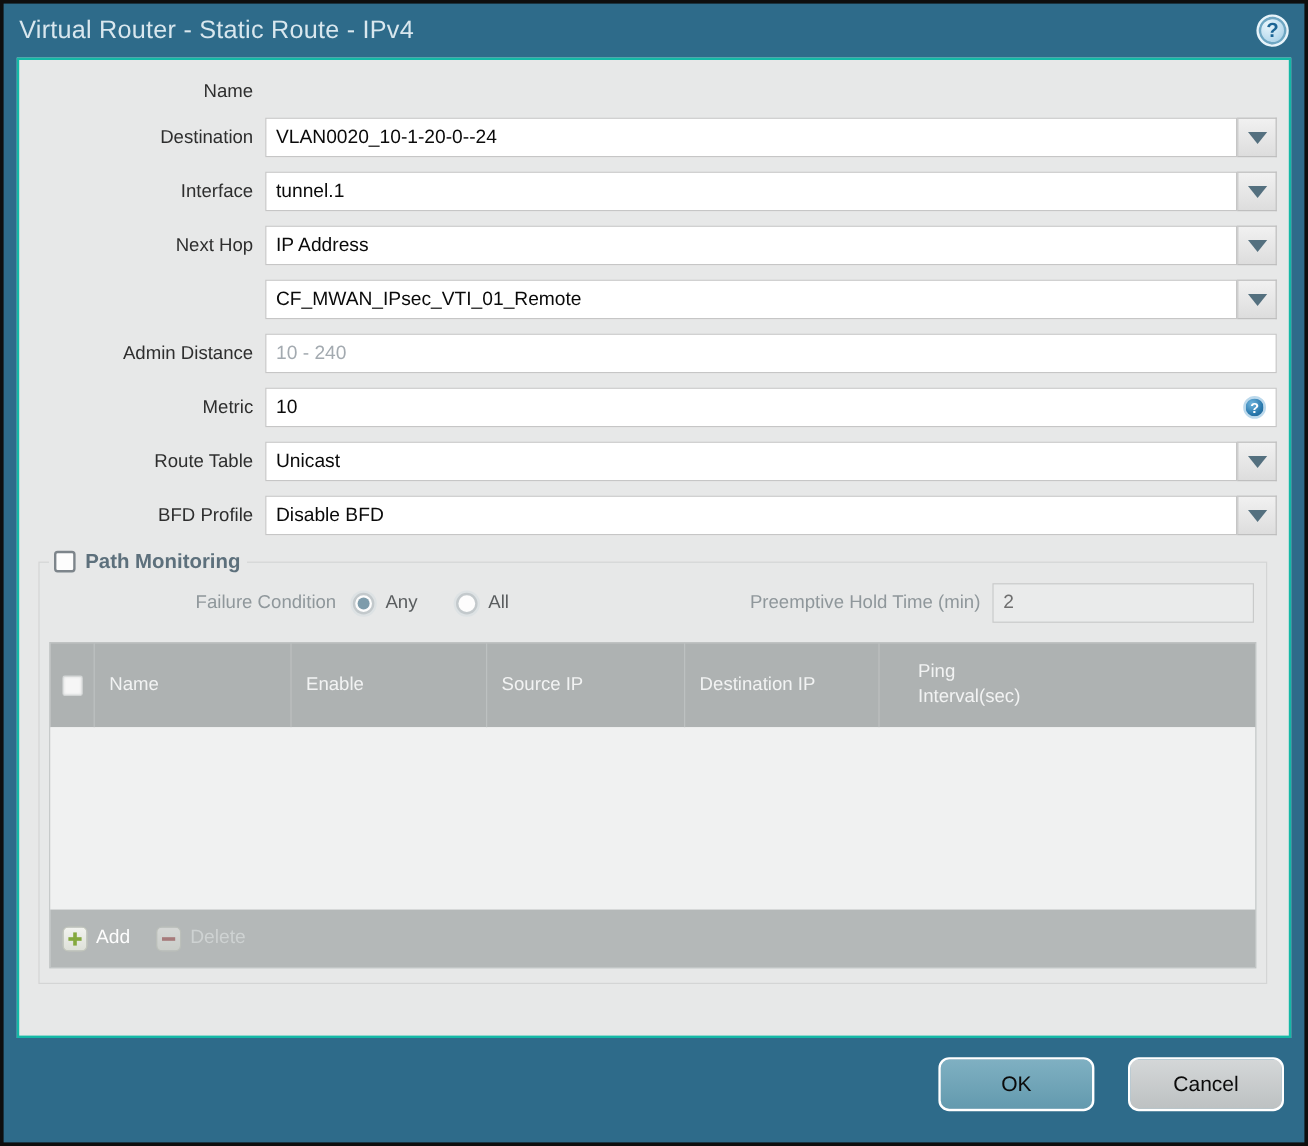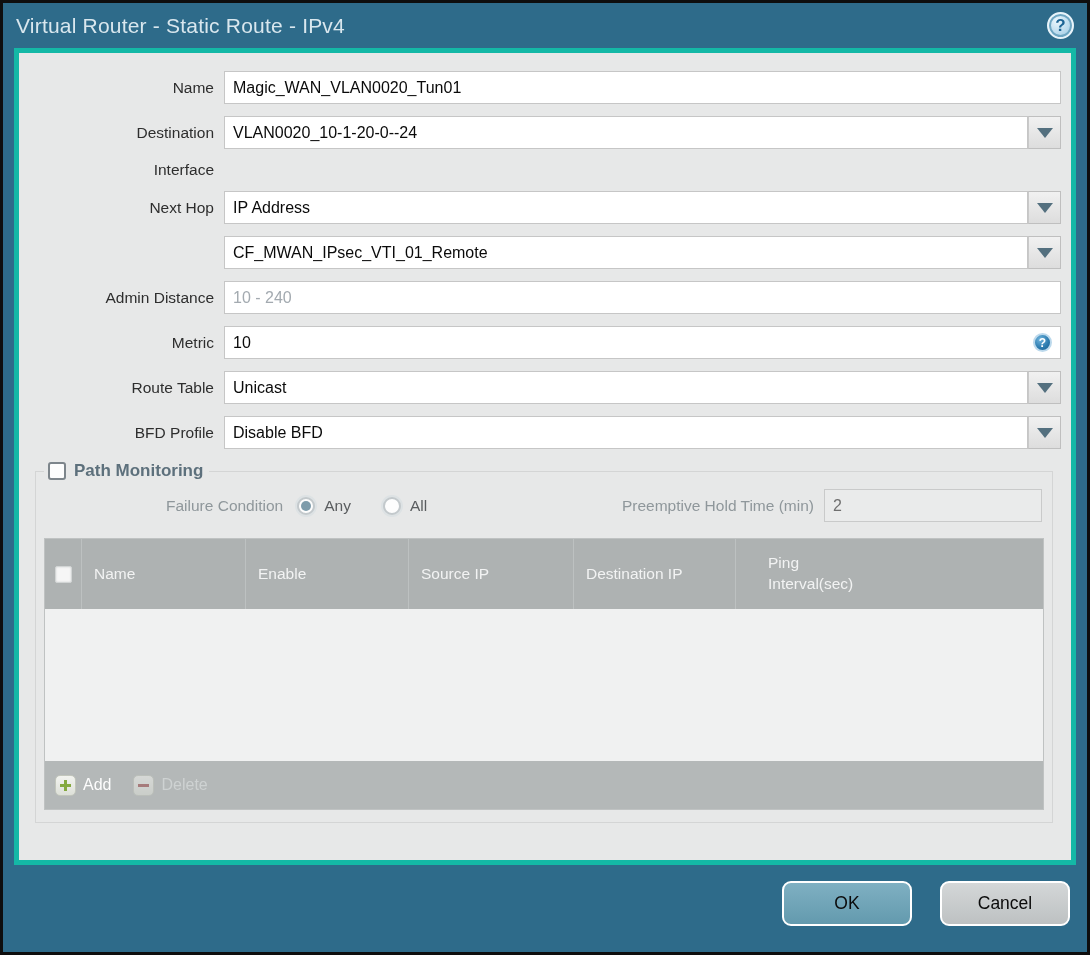--- a/index.html
+++ b/index.html
@@ -19,21 +19,21 @@
     background:radial-gradient(circle at 35% 30%, #eaf6fc, #bcdcee 55%, #8fc0da);
     box-shadow:0 0 0 2px #6ea6c2 inset;
     border:2px solid #e8f4fa;
     color:#1c6595; font-weight:bold; font-size:17px;
     display:flex; align-items:center; justify-content:center;
     cursor:pointer;
   }
   
   .content {
     flex:1 1 auto; margin:0 11px; background:#e7e8e8;
-    border:5px solid #14b8a6; padding:18px 10px 0 0; overflow:hidden;
+    border:2px solid #14b8a6; padding:18px 10px 0 0; overflow:hidden;
   }
   .row { display:flex; align-items:center; margin:0 0 12px 0; }
   .lbl {
     width:205px; flex:0 0 205px; text-align:right; padding-right:10px;
     font-size:15.5px; color:#2e2e2e;
   }
   .fieldwrap { flex:1; display:flex; position:relative; }
   input.txt {
     flex:1; height:33px; background:#fff; border:1px solid #c6c6c6;
     font-family:inherit; font-size:16px; color:#0a0a0a; padding:0 8px; outline:none;
@@ -148,37 +148,40 @@
 
   <div class="titlebar">
     <span class="title">Virtual Router - Static Route - IPv4</span>
     <span class="help-icon">?</span>
   </div>
 
   <div class="content">
 
     <div class="row">
       <span class="lbl">Name</span>
-      <div class="fieldwrap">
-        <input class="txt" type="text" value="Magic_WAN_VLAN0020_Tun01" style="">
-      </div>
     </div>
 
     <div class="row">
       <span class="lbl">Destination</span>
       <div class="fieldwrap">
         <input class="txt" type="text" value="VLAN0020_10-1-20-0--24" style="">
         <span class="ddbtn">
           <span class="arrow-down"></span>
         </span>
       </div>
     </div>
 
     <div class="row">
       <span class="lbl">Interface</span>
+      <div class="fieldwrap">
+        <input class="txt" type="text" value="tunnel.1" style="">
+        <span class="ddbtn">
+          <span class="arrow-down"></span>
+        </span>
+      </div>
     </div>
 
     <div class="row">
       <span class="lbl">Next Hop</span>
       <div class="fieldwrap">
         <input class="txt" type="text" value="IP Address" style="">
         <span class="ddbtn">
           <span class="arrow-down"></span>
         </span>
       </div>

